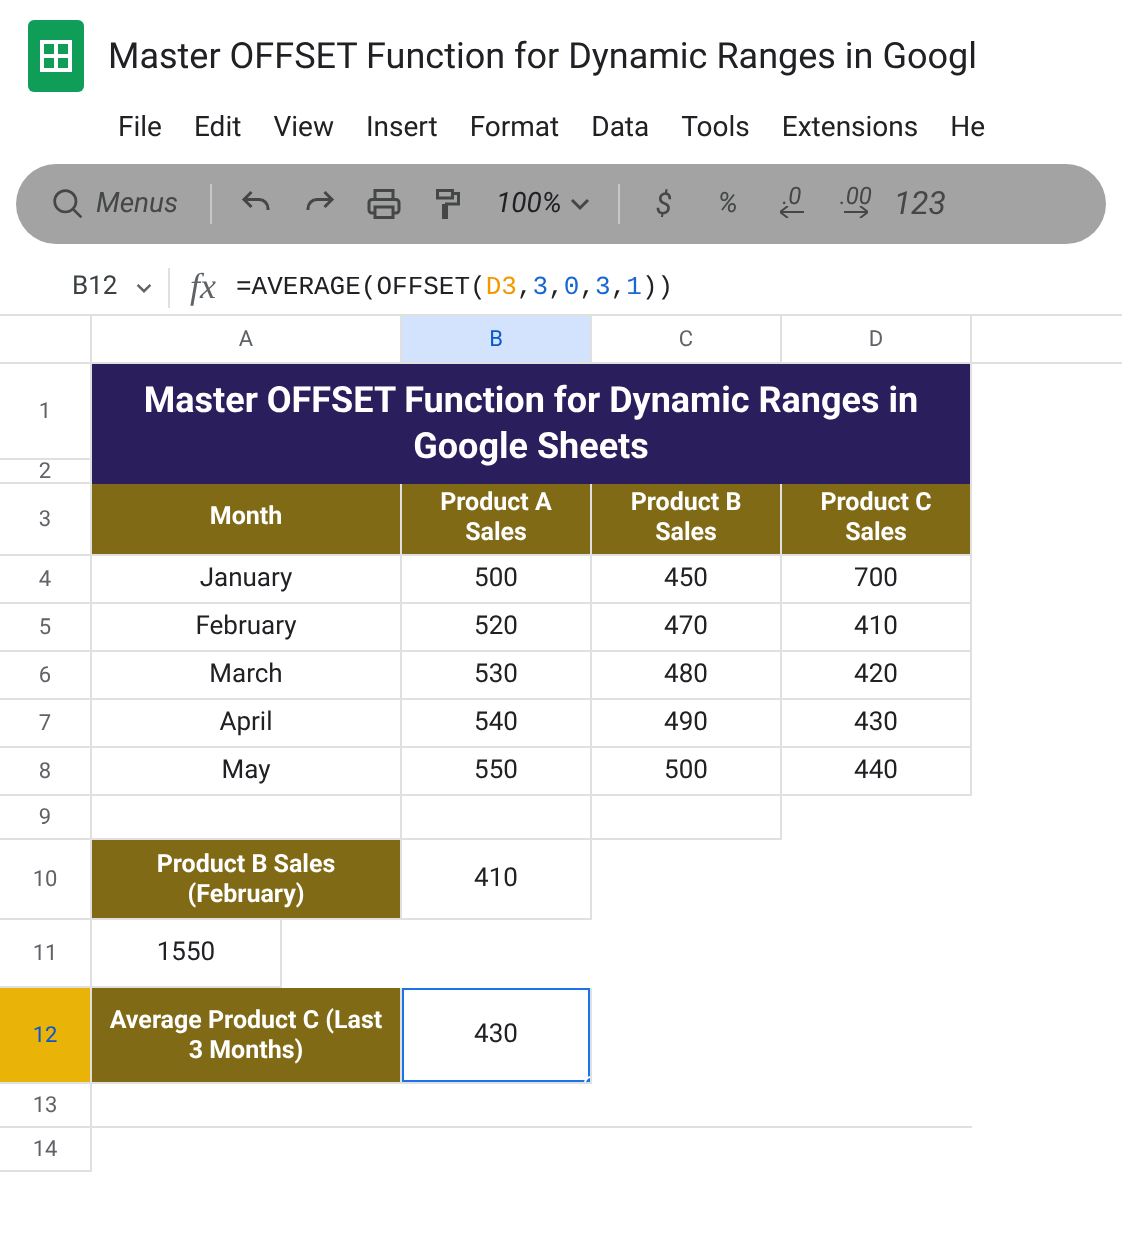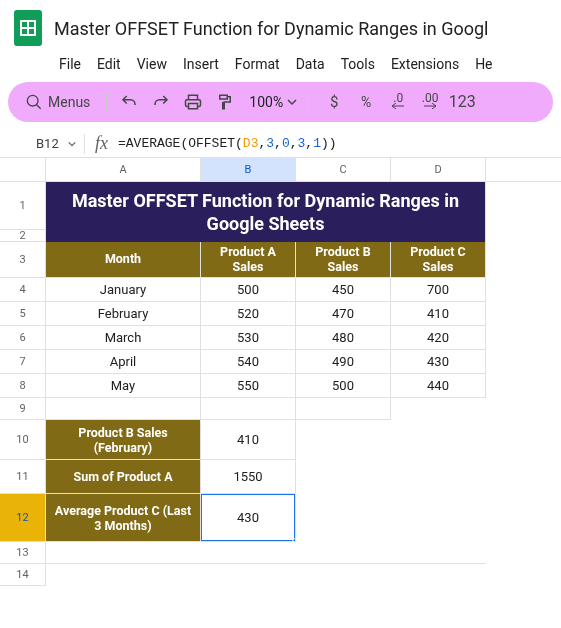--- a/index.html
+++ b/index.html
@@ -9,21 +9,21 @@
   .title-row { display: flex; align-items: center; padding: 2px 8px; }
   .logo { width: 40px; height: 40px; display: flex; align-items: center; justify-content: center; margin-right: 6px; }
   .logo-icon { width: 28px; height: 36px; background: #0f9d58; border-radius: 3px; position: relative; display:flex; align-items:center; justify-content:center; }
   .logo-grid { width: 16px; height: 16px; border: 1.5px solid #fff; display: grid; grid-template-columns: 1fr 1fr; grid-template-rows: 1fr 1fr; }
   .logo-grid div { border: 0.5px solid #fff; }
   .doc-title { font-size: 18px; color: #202124; font-weight: 400; white-space: nowrap; overflow: hidden; }
   
   .menu-bar { display: flex; gap: 2px; padding: 2px 0 6px 52px; font-size: 14px; color: #202124; }
   .menu-item { padding: 4px 7px; border-radius: 4px; cursor: pointer; }
   
-  .toolbar { display: flex; align-items: center; gap: 4px; padding: 12px 10px; border-bottom: 1px solid transparent; margin: 0 8px 8px 8px; background: #f0abfc; border-radius: 24px; height: 40px; }
+  .toolbar { display: flex; align-items: center; gap: 4px; padding: 12px 10px; border-bottom: 1px solid transparent; margin: 0 8px 8px 8px; background: #a3a3a3; border-radius: 24px; height: 40px; font-style: italic; }
   .tb-btn { display: flex; align-items: center; justify-content: center; min-width: 28px; height: 28px; border-radius: 4px; cursor: pointer; color: #444746; }
   .tb-menus { padding: 0 8px; font-size: 14px; display:flex; align-items:center; gap:6px; }
   .tb-sep { width: 1px; height: 20px; background: #c7c7c7; margin: 0 4px; }
   .tb-zoom { padding: 0 6px; font-size: 14px; display:flex; align-items:center; gap:4px; }
   
   .name-box-row { display: flex; align-items: center; border-bottom: 1px solid #e0e0e0; height: 28px; padding-left: 28px; }
   .name-box { width: 56px; padding: 0 8px; font-size: 13px; color: #3c4043; display:flex; align-items:center; justify-content:space-between; }
   .nb-sep { width:1px; height:20px; background:#e0e0e0; }
   .fx-label { font-style: italic; font-family: serif; padding: 0 10px; color: #5f6368; font-size: 18px; }
   .formula-bar { flex: 1; font-family: 'Consolas','Courier New',monospace; font-size: 13px; color: #202124; padding-right: 8px; white-space: nowrap; }
@@ -224,21 +224,20 @@
 
   <div class="row" style="height:40px">
     <div class="row-hdr" style="height:40px">10</div>
     <div class="cell th-side cA">Product B Sales (February)</div>
     <div class="cell cB">410</div>
     <div class="cell cC" style="border:none"></div>
     <div class="cell cD" style="border:none"></div>
   </div>
   <div class="row" style="height:34px">
     <div class="row-hdr" style="height:34px">11</div>
-    <div class="cell th-side cA">Sum of Product A</div>
     <div class="cell cB">1550</div>
     <div class="cell cC" style="border:none"></div>
     <div class="cell cD" style="border:none"></div>
   </div>
   <div class="row" style="height:48px">
     <div class="row-hdr sel" style="height:48px">12</div>
     <div class="cell th-side cA">Average Product C (Last 3 Months)</div>
     <div class="cell cB sel-cell">
       <span>430</span>
       <div class="sel-outline"></div>

